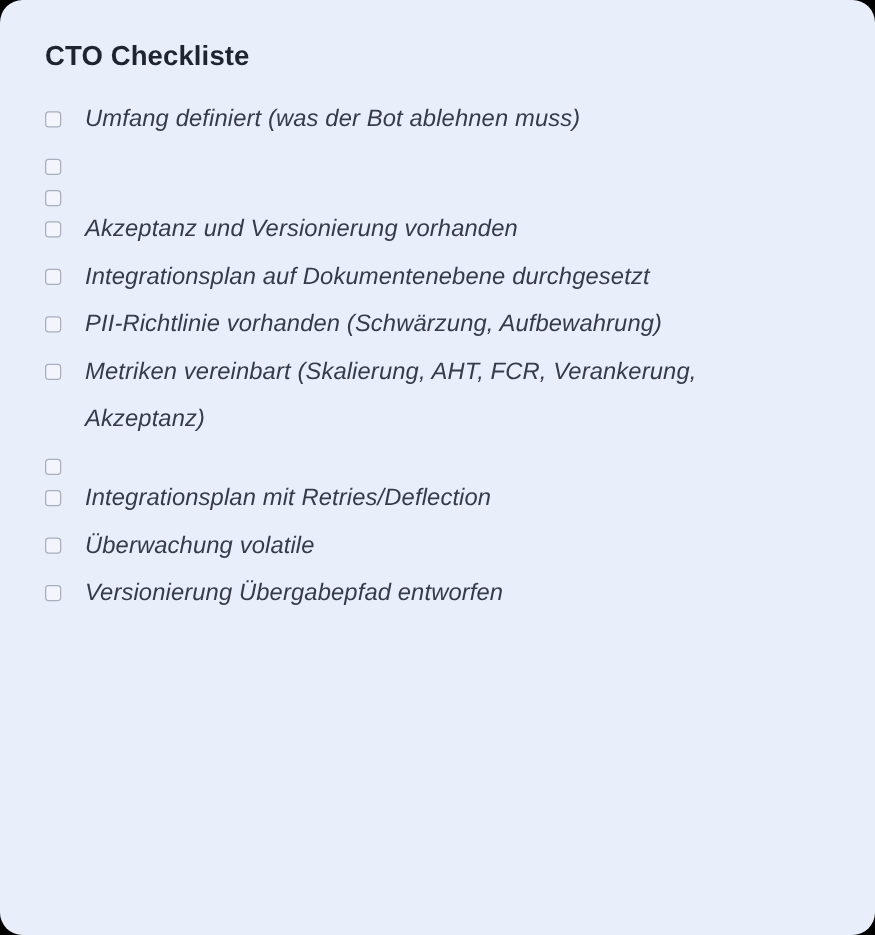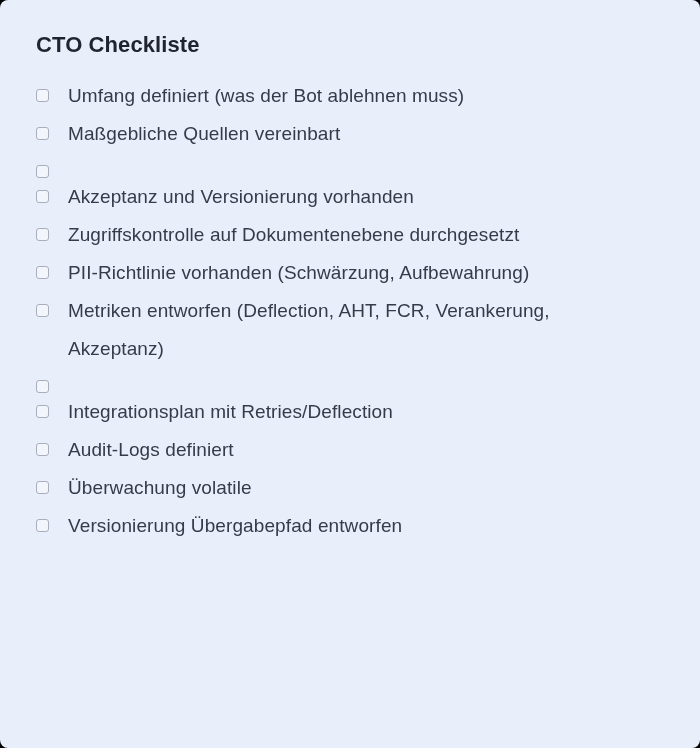--- a/index.html
+++ b/index.html
@@ -8,37 +8,38 @@
     width: 700px;
     height: 748px;
     background: #000000;
     overflow: hidden;
     font-family: "Liberation Sans", "DejaVu Sans", sans-serif;
   }
   .card {
     box-sizing: border-box;
     width: 700px;
     height: 748px;
-    border-radius: 8px;
+    border-radius: 18px;
     background: #e9eefb;
     padding: 31px 34px 0 36px;
     overflow: hidden;
   }
   .card-title {
     margin: 0;
     font-size: 22px;
     line-height: 28px;
     font-weight: 700;
     letter-spacing: 0.1px;
     color: #1f242e;
   }
   .checklist {
     list-style: none;
     margin: 18px 0 0 0;
     padding: 0;
+    font-style: italic;
   }
   .checklist-item {
     display: flex;
     align-items: flex-start;
   }
   .checkbox {
     flex: 0 0 auto;
     box-sizing: border-box;
     width: 13px;
     height: 13px;
@@ -64,61 +65,56 @@
   <h1 class="card-title">CTO Checkliste</h1>
 
   <ul class="checklist">
   <li class="checklist-item">
     <span class="checkbox" role="checkbox" aria-checked="false"></span>
     <span class="item-text">Umfang definiert (was der Bot ablehnen muss)</span>
   </li>
 
   <li class="checklist-item">
     <span class="checkbox" role="checkbox" aria-checked="false"></span>
-    <span class="item-text">Maßgebliche Quellen vereinbart</span>
   </li>
 
   <li class="checklist-item">
     <span class="checkbox" role="checkbox" aria-checked="false"></span>
   </li>
 
   <li class="checklist-item">
     <span class="checkbox" role="checkbox" aria-checked="false"></span>
     <span class="item-text">Akzeptanz und Versionierung vorhanden</span>
   </li>
 
   <li class="checklist-item">
     <span class="checkbox" role="checkbox" aria-checked="false"></span>
-    <span class="item-text">Zugriffskontrolle auf Dokumentenebene durchgesetzt</span>
+    <span class="item-text">Integrationsplan auf Dokumentenebene durchgesetzt</span>
   </li>
 
   <li class="checklist-item">
     <span class="checkbox" role="checkbox" aria-checked="false"></span>
     <span class="item-text">PII-Richtlinie vorhanden (Schwärzung, Aufbewahrung)</span>
   </li>
 
   <li class="checklist-item">
     <span class="checkbox" role="checkbox" aria-checked="false"></span>
-    <span class="item-text">Metriken entworfen (Deflection, AHT, FCR, Verankerung,
+    <span class="item-text">Metriken vereinbart (Skalierung, AHT, FCR, Verankerung,
 Akzeptanz)</span>
   </li>
 
   <li class="checklist-item">
     <span class="checkbox" role="checkbox" aria-checked="false"></span>
   </li>
 
   <li class="checklist-item">
     <span class="checkbox" role="checkbox" aria-checked="false"></span>
     <span class="item-text">Integrationsplan mit Retries/Deflection</span>
   </li>
 
-  <li class="checklist-item">
-    <span class="checkbox" role="checkbox" aria-checked="false"></span>
-    <span class="item-text">Audit-Logs definiert</span>
-  </li>
 
   <li class="checklist-item">
     <span class="checkbox" role="checkbox" aria-checked="false"></span>
     <span class="item-text">Überwachung volatile</span>
   </li>
 
   <li class="checklist-item">
     <span class="checkbox" role="checkbox" aria-checked="false"></span>
     <span class="item-text">Versionierung Übergabepfad entworfen</span>
   </li>

